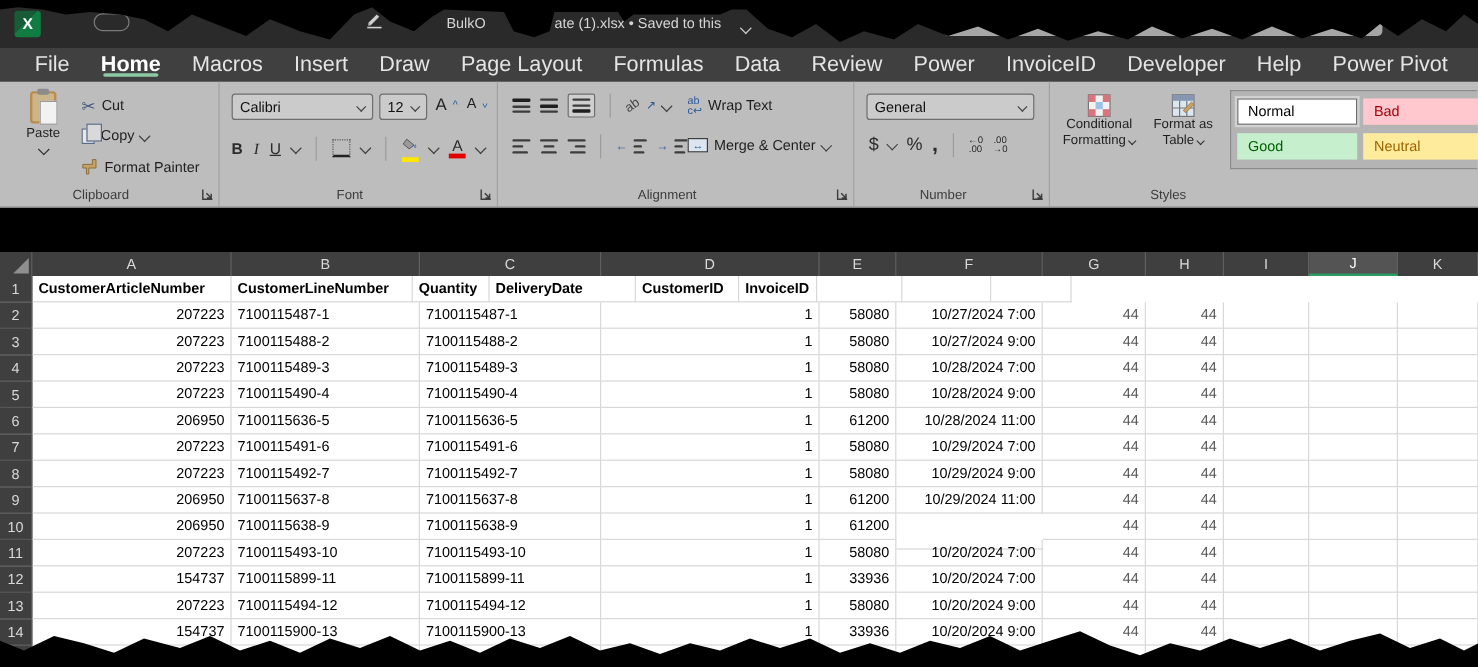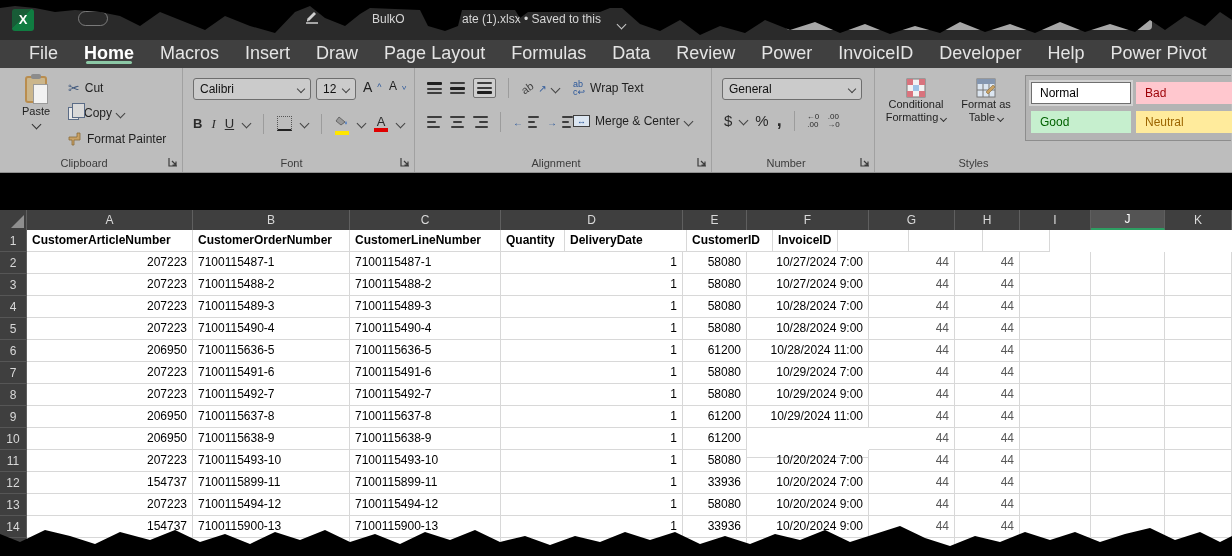--- a/index.html
+++ b/index.html
@@ -355,21 +355,20 @@
         <div class="colhdr" style="width: 86px;">G</div>
         <div class="colhdr" style="width: 65px;">H</div>
         <div class="colhdr" style="width: 71px;">I</div>
         <div class="colhdr sel" style="width: 74px;">J</div>
         <div class="colhdr" style="width: 67px;">K</div>
       </div>
     <div id="grid-rows">
         <div class="grow">
           <div class="rownum">1</div>
           <div class="cell hdr" style="width: 166px; text-align: left;">CustomerArticleNumber</div>
-          <div class="cell hdr" style="width: 157px; text-align: left;">CustomerOrderNumber</div>
           <div class="cell hdr" style="width: 151px; text-align: left;">CustomerLineNumber</div>
           <div class="cell hdr" style="width: 64px; text-align: left;">Quantity</div>
           <div class="cell hdr" style="width: 122px; text-align: left;">DeliveryDate</div>
           <div class="cell hdr" style="width: 86px; text-align: left;">CustomerID</div>
           <div class="cell hdr" style="width: 65px; text-align: left;">InvoiceID</div>
           <div class="cell hdr" style="width: 71px; text-align: left;"></div>
           <div class="cell hdr" style="width: 74px; text-align: left;"></div>
           <div class="cell hdr" style="width: 67px; text-align: left;"></div>
         </div>
         <div class="grow">

